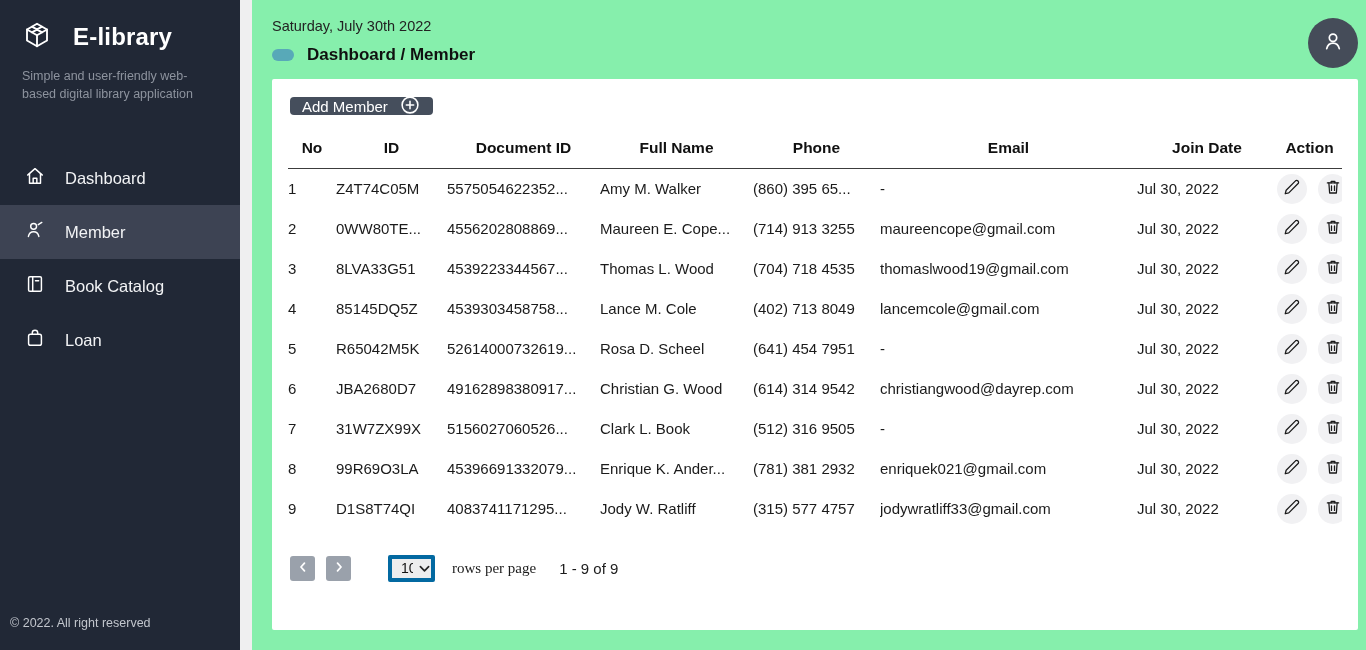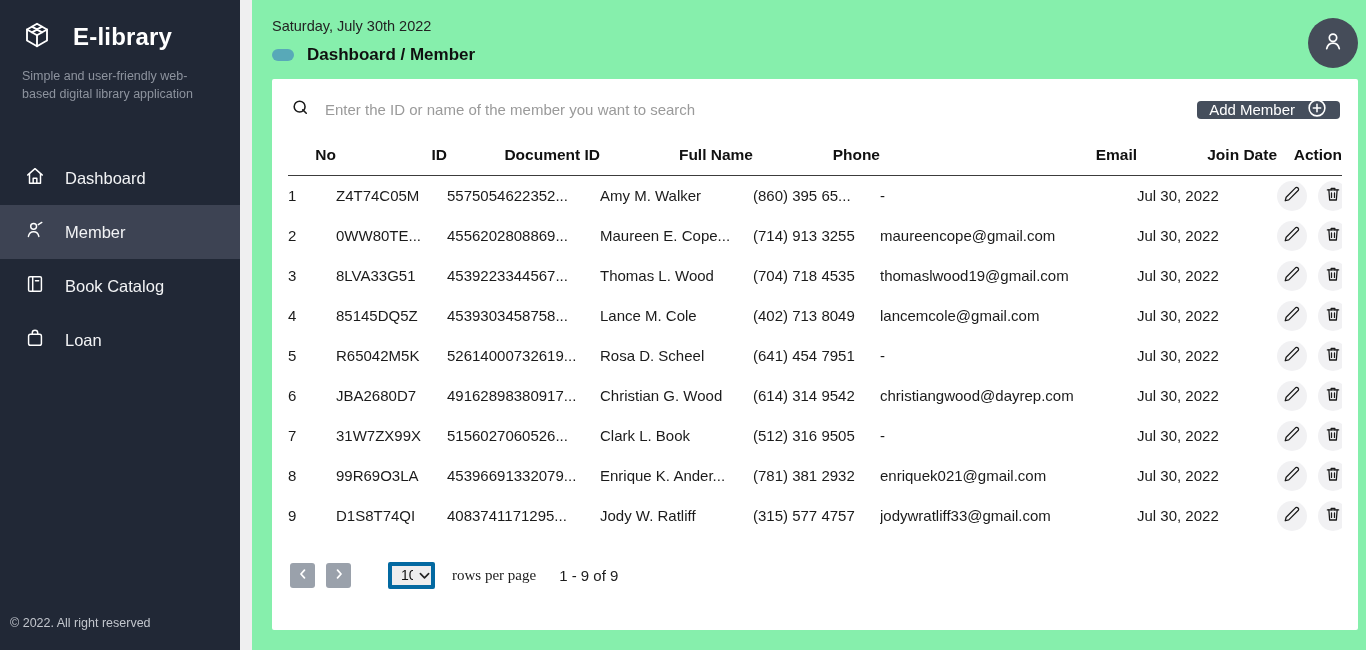--- a/index.html
+++ b/index.html
@@ -41,21 +41,21 @@
   .search-wrap { flex:1; display:flex; align-items:center; gap:14px; }
   .search-input { flex:1; border:none; outline:none; font-size:15px;
     color:#222; background:transparent; font-family:inherit; }
   .search-input::placeholder { color:#9a9a9a; }
   .add-btn { display:flex; align-items:center; gap:11px; height:18px;
     padding:0 12px; background:#454e5c; color:#fff; border:none;
     border-radius:4px; font-size:15px; font-family:inherit; cursor:pointer; }
 
   
   table { width:100%; border-collapse:collapse; table-layout:fixed; margin-top:14px; }
-  th { text-align:right; font-size:15.5px; font-weight:700; color:#111;
+  th { text-align:center; font-size:15.5px; font-weight:700; color:#111;
     padding:8px 0 11px 0; border-bottom:1.5px solid #3c3c3c; }
   td { height:40px; font-size:15px; color:#1b1b1b; white-space:nowrap;
     overflow:hidden; }
   .icon-btn { width:30px; height:30px; border-radius:50%; background:#f1f1f3;
     border:none; display:inline-flex; align-items:center; justify-content:center;
     margin-right:7px; cursor:pointer; vertical-align:middle; }
 
   
   .pagination { display:flex; align-items:center; margin:26px 0 0 2px; }
   .pg-btn { width:25px; height:25px; background:#9aa1ab; border:none;
@@ -146,29 +146,20 @@
           <circle cx="12" cy="9" r="3.4"></circle>
           <path d="M6.2 19c.8-3.4 3.2-5 5.8-5s5 1.6 5.8 5"></path>
         </svg>
       </span>
     </div>
   </div>
 
   <div class="card">
 
     <div class="toolbar">
-      <div class="search-wrap">
-        <span>
-          <svg width="21" height="21" viewBox="0 0 24 24" fill="none" stroke="#1a1a1a" stroke-width="1.8" stroke-linecap="round">
-            <circle cx="11" cy="11" r="6.2"></circle>
-              <path d="M14.6 14.6l4 4"></path>
-          </svg>
-        </span>
-        <input class="search-input" type="text" placeholder="Enter the ID or name of the member you want to search" style="">
-      </div>
       <button class="add-btn">
         <span>Add Member</span>
         <span>
           <svg width="22" height="22" viewBox="0 0 24 24" fill="none" stroke="#ffffff" stroke-width="1.7" stroke-linecap="round">
             <circle cx="12" cy="12" r="8.6"></circle>
               <path d="M12 8v8M8 12h8"></path>
           </svg>
         </span>
       </button>
     </div>

